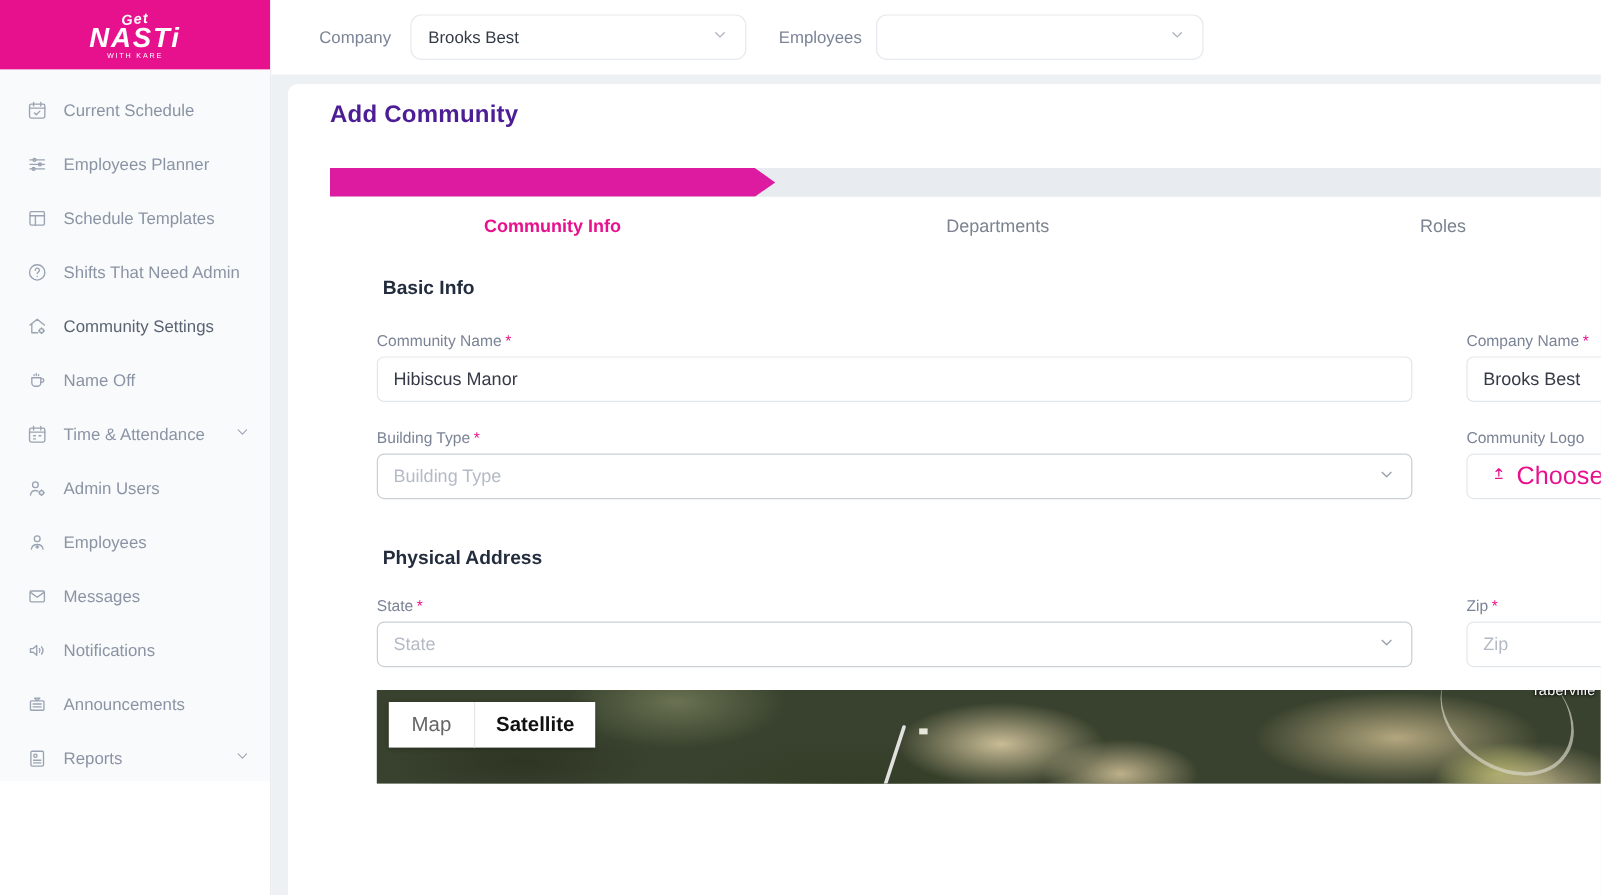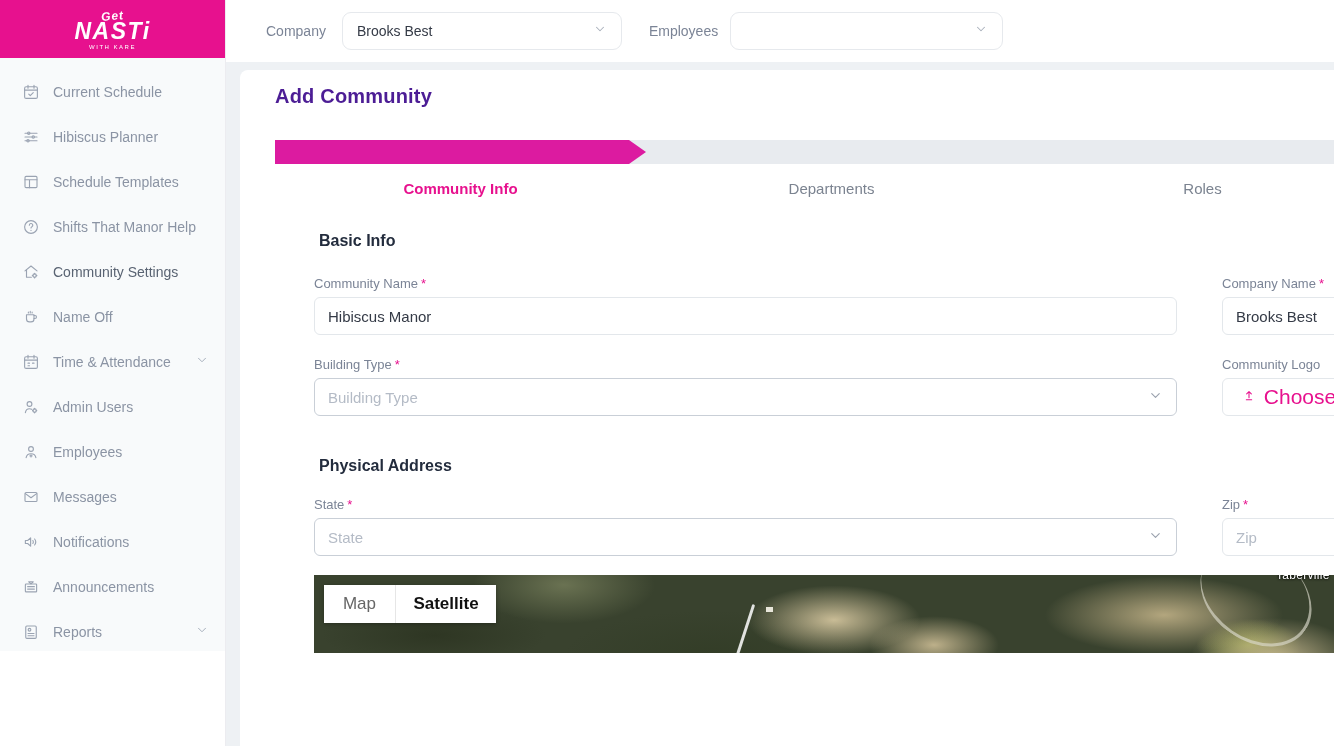--- a/index.html
+++ b/index.html
@@ -117,36 +117,36 @@
           </svg></span>
       <span>Current Schedule</span>
     </div>
     <div class="nav-item">
       <span class="nicon"><svg viewBox="0 0 24 24">
             <path d="M4 7h16M4 12h16M4 17h16"></path>
             <circle cx="9" cy="7" r="1.6"></circle>
             <circle cx="15" cy="12" r="1.6"></circle>
             <circle cx="8" cy="17" r="1.6"></circle>
           </svg></span>
-      <span>Hibiscus Planner</span>
+      <span>Employees Planner</span>
     </div>
     <div class="nav-item">
       <span class="nicon"><svg viewBox="0 0 24 24">
             <rect x="4" y="4.5" width="16" height="15" rx="1.5"></rect>
             <path d="M4 9h16M10 9v10.5"></path>
           </svg></span>
       <span>Schedule Templates</span>
     </div>
     <div class="nav-item">
       <span class="nicon"><svg viewBox="0 0 24 24">
             <circle cx="12" cy="12" r="8.5"></circle>
             <path d="M9.8 9.6a2.3 2.3 0 1 1 3.4 2c-.8.4-1.2.9-1.2 1.7"></path>
             <path d="M12 16.4v.2"></path>
           </svg></span>
-      <span>Shifts That Manor Help</span>
+      <span>Shifts That Need Admin</span>
     </div>
     <div class="nav-item active">
       <span class="nicon"><svg viewBox="0 0 24 24">
             <path d="M4 10.5 12 4l8 6.5"></path>
             <path d="M6 9v10h6.5"></path>
             <circle cx="16.8" cy="16.8" r="2.3"></circle>
             <path d="M16.8 13.6v1M16.8 19v1M13.7 16.8h1M18.9 16.8h1"></path>
           </svg></span>
       <span>Community Settings</span>
     </div>

